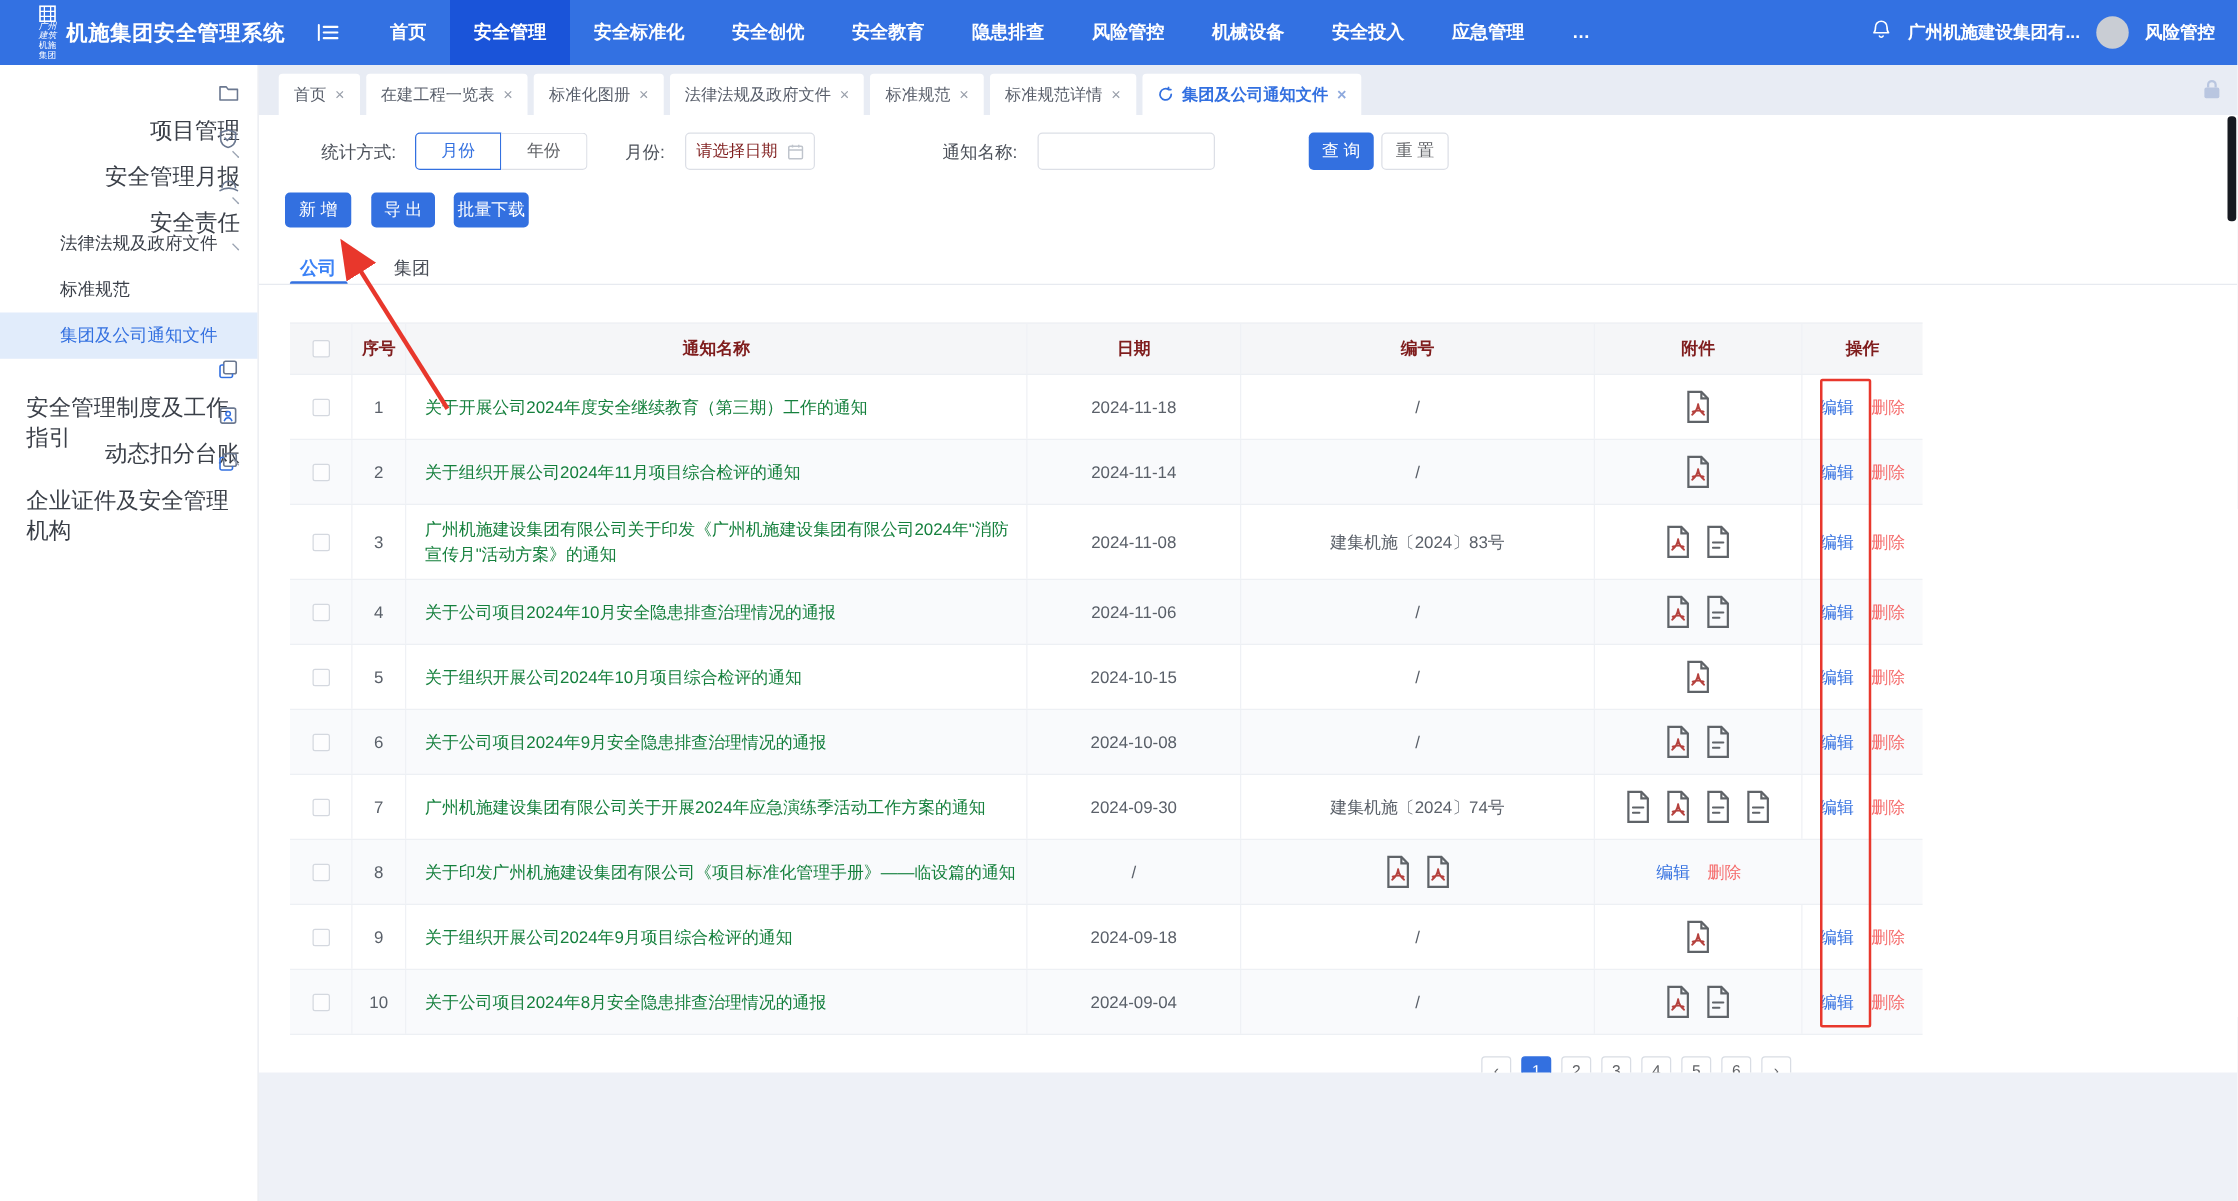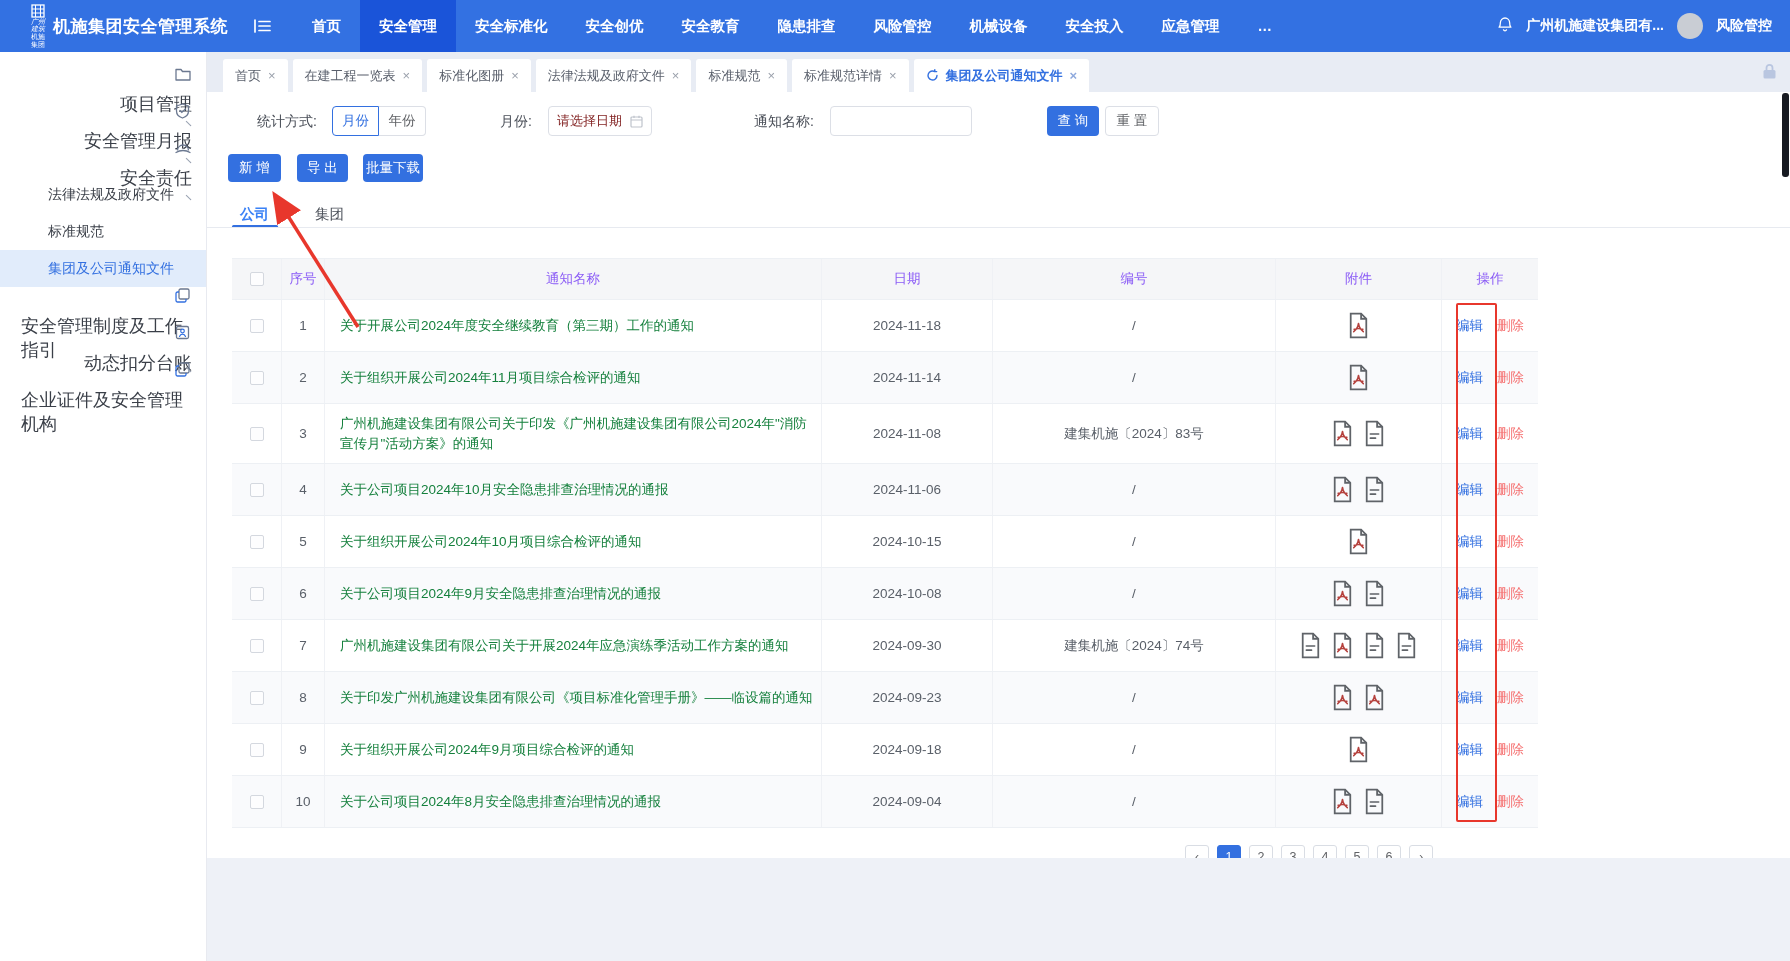--- a/index.html
+++ b/index.html
@@ -41,42 +41,42 @@
   .tab .x { color:#9aa0ab; font-size:13px; }
   .tab.active { color:#3370e0; font-weight:700; }
   .tab.active .x { color:#8ea9dd; }
   .lock-ico { position:absolute; right:13px; top:11px; cursor:pointer; }
 
   .content { position:absolute; top:40px; left:0; right:0; height:766px; background:#fff; overflow:hidden; }
 
   
   .f-label { position:absolute; font-size:14px; color:#4a4f58; line-height:30px; }
   .toggle-group { position:absolute; display:flex; }
-  .tg-btn { width:47px; height:30px; line-height:28px; text-align:center; font-size:13.5px; background:#fff; border:1px solid #dcdfe6; color:#606266; cursor:pointer; }
+  .tg-btn { width:69px; height:30px; line-height:28px; text-align:center; font-size:13.5px; background:#fff; border:1px solid #dcdfe6; color:#606266; cursor:pointer; }
   .tg-btn:first-child { border-radius:4px 0 0 4px; }
   .tg-btn:last-child { border-radius:0 4px 4px 0; border-left:none; }
   .tg-btn.on { border:1px solid #3370e0; color:#3370e0; }
   .date-input { position:absolute; width:104px; height:30px; border:1px solid #dcdfe6; border-radius:4px; background:#fff; display:flex; align-items:center; padding:0 8px; gap:6px; cursor:pointer; }
   .date-input span { font-size:13px; color:#7f1d1d; flex:1; }
   .text-input { position:absolute; width:142px; height:30px; border:1px solid #dcdfe6; border-radius:4px; background:#fff; font-size:13px; padding:0 8px; color:#333; outline:none; }
   .btn { position:absolute; height:30px; border-radius:4px; font-size:13.5px; text-align:center; line-height:30px; cursor:pointer; white-space:nowrap; }
   .btn.blue { background:#3370e0; color:#fff; border:none; }
   .btn.plain { background:#fff; color:#606266; border:1px solid #dcdfe6; line-height:28px; }
 
   
   .vtab { position:absolute; font-size:14.5px; cursor:pointer; }
   .vtab.on { color:#3b82f6; font-weight:600; }
   .vtab.off { color:#4a4f58; }
   .v-underline { position:absolute; height:3px; background:#3370e0; border-radius:2px; }
   .v-divider { position:absolute; left:0; right:0; height:1px; background:#e7eaf0; }
 
   
   .table { position:absolute; left:25px; top:166px; width:1306px; font-size:13.5px; }
   .tr { display:grid; grid-template-columns:50px 43px 497px 171px 283px 166px 96px; align-items:stretch; border-bottom:1px solid #edf0f4; }
-  .tr.head { background:#f5f6f8; height:42px; font-weight:400; color:#8b5cf6; border-top:1px solid #edf0f4; }
+  .tr.head { background:#f5f6f8; height:42px; font-weight:700; color:#7f1d1d; border-top:1px solid #edf0f4; }
   .tr.body { background:#fff; }
   .tr.body.even { background:#f9fafc; }
   .tr.h52 { height:52px; }
   .tr.h60 { height:60px; }
   .td { display:flex; align-items:center; justify-content:center; border-right:1px solid #eff1f5; padding:4px 6px; }
   .td:last-child { border-right:none; }
   .td.name { justify-content:flex-start; text-align:left; padding-left:15px; line-height:1.45; color:#15803d; }
   .td.muted { color:#5a6069; }
   .cb { width:14px; height:14px; border:1px solid #d4d8df; border-radius:2px; background:#fdfdfe; cursor:pointer; }
   .ops a { text-decoration:none; font-size:13.5px; cursor:pointer; }
@@ -463,21 +463,20 @@
             <a class="del">删除</a>
           </div>
       </div>
 
       <div class="tr body h52 even">
         <div class="td">
             <span class="cb"></span>
           </div>
         <div class="td muted">8</div>
         <div class="td name">关于印发广州机施建设集团有限公司《项目标准化管理手册》——临设篇的通知</div>
-        <div class="td muted">2024-09-23</div>
         <div class="td muted">/</div>
         <div class="td att">
             <svg width="25" height="27">
               <use href="#icon-pdf"></use>
             </svg>
             <svg width="25" height="27">
               <use href="#icon-pdf"></use>
             </svg>
           </div>
         <div class="td ops">

